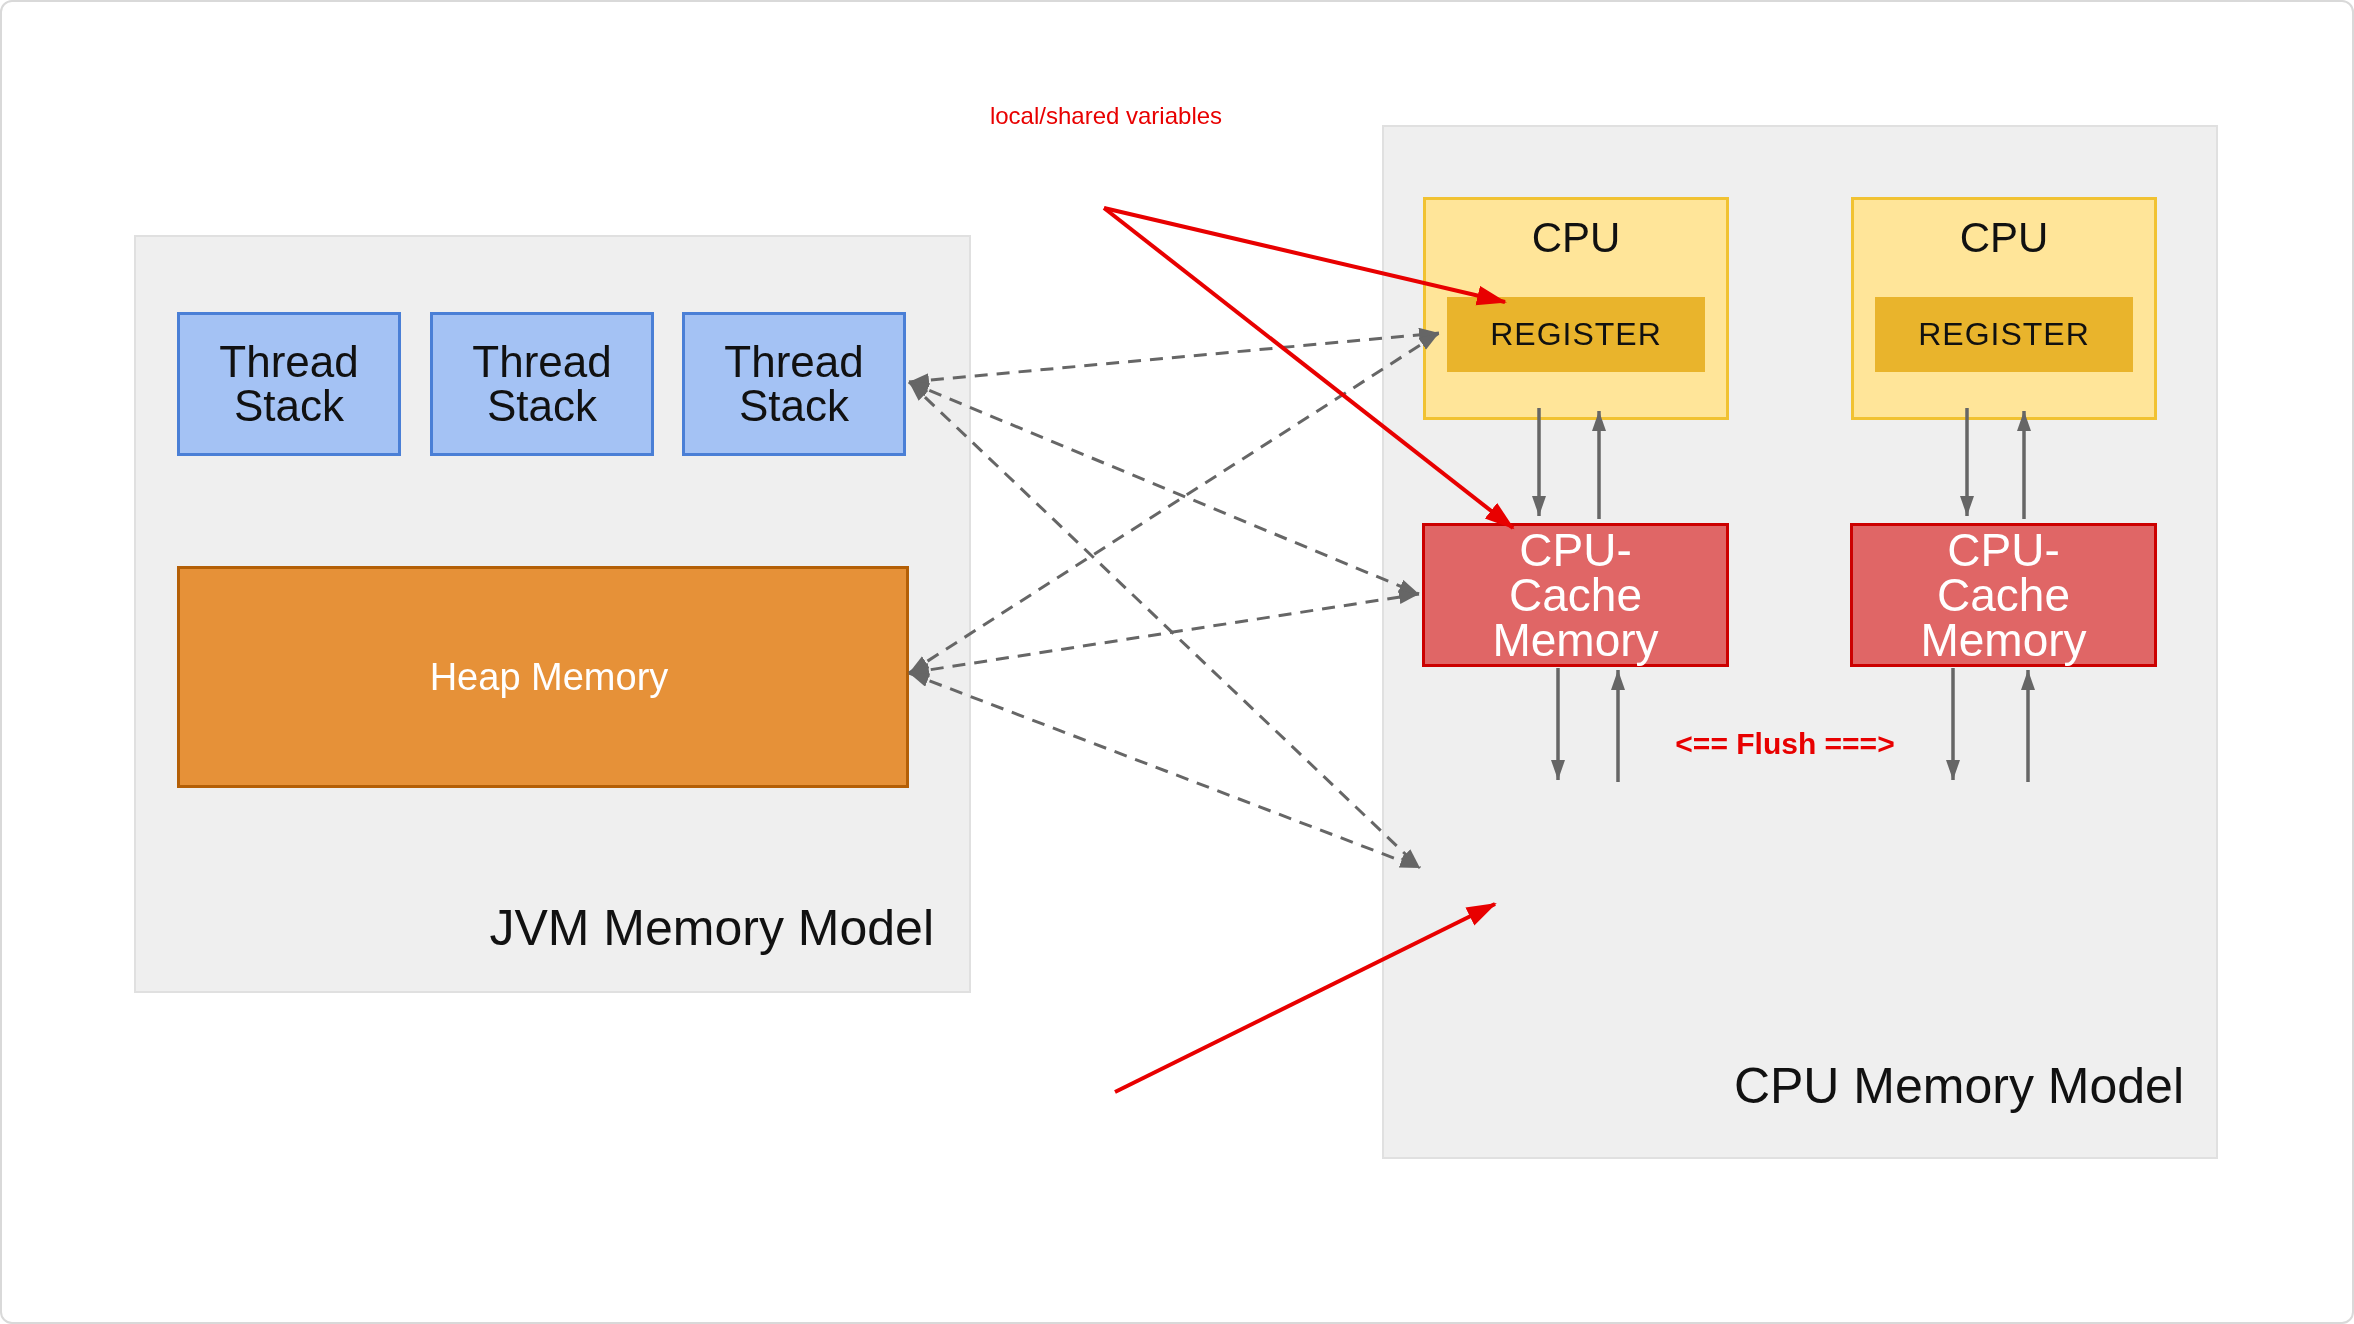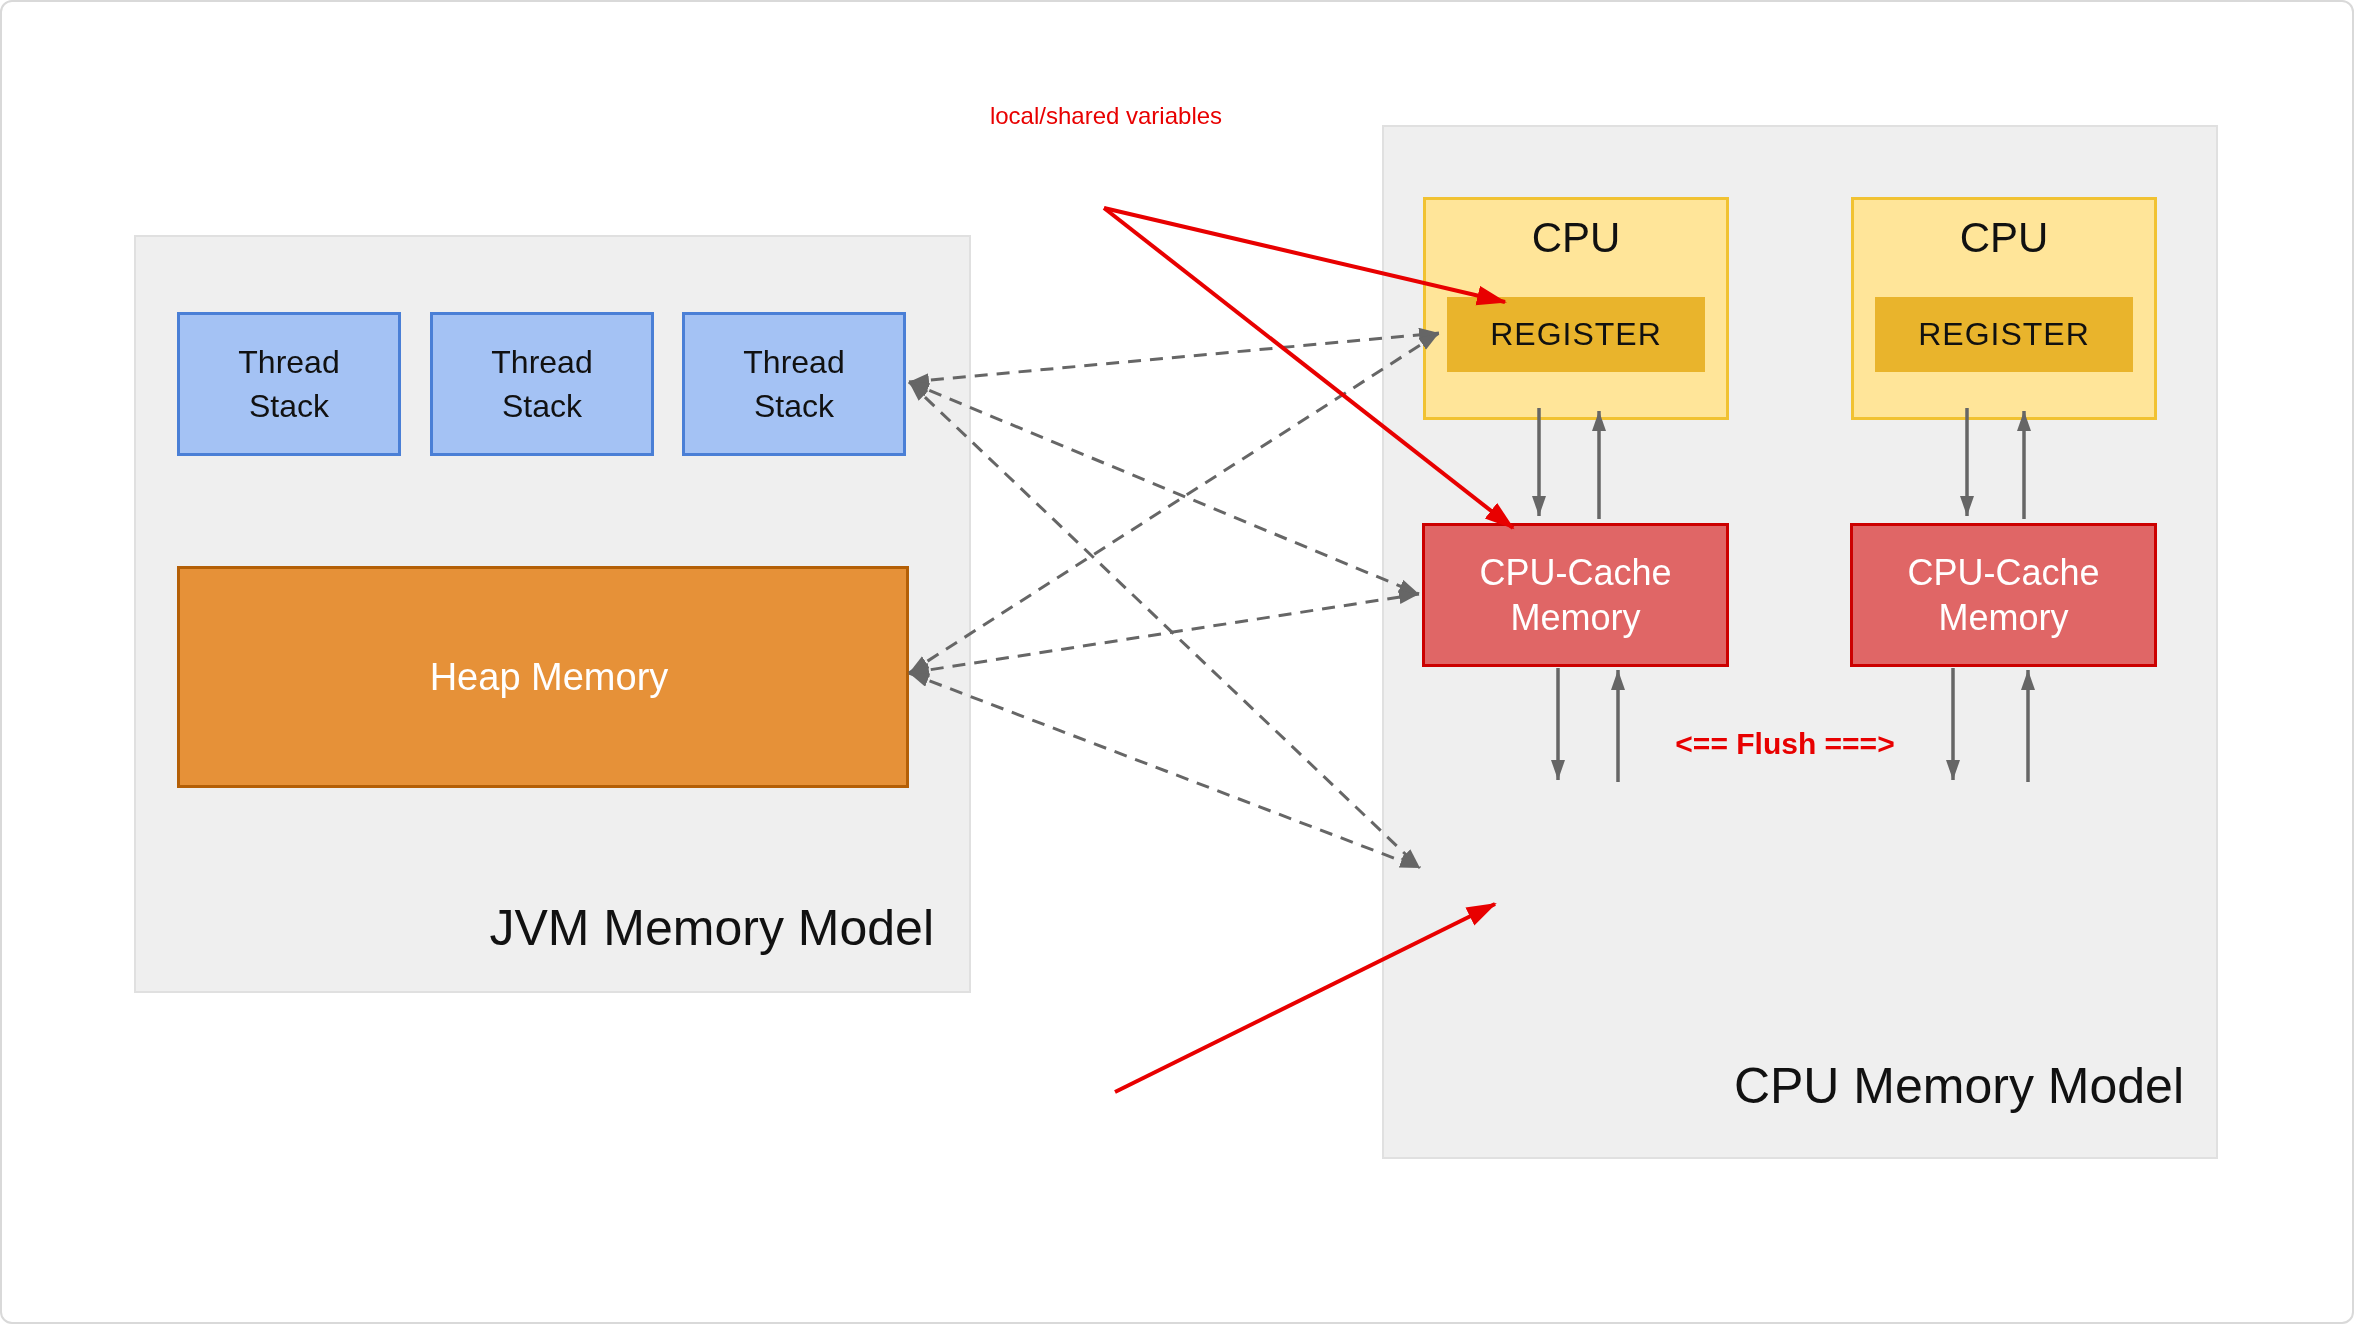--- a/index.html
+++ b/index.html
@@ -5,39 +5,39 @@
   html,body{margin:0;padding:0;background:#fff;font-family:"Liberation Sans",sans-serif;}
   .page{position:relative;width:2354px;height:1324px;background:#ffffff;box-sizing:border-box;
         border:2px solid #d9d9d9;border-radius:12px;overflow:hidden;}
   .container{position:absolute;background:var(--container_fill);border:2px solid #e0e0e0;}
   #jvm-box{left:132px;top:233px;width:833px;height:754px;}
   #cpu-box{left:1380px;top:123px;width:832px;height:1030px;}
 
   .node{position:absolute;display:flex;align-items:center;justify-content:center;
         text-align:center;box-sizing:border-box;}
   .thread{width:224px;height:144px;top:75px;background:var(--thread_fill);
-          border:3px solid var(--thread_border);color:#111;font-size:32px;line-height:44px;}
+          border:3px solid var(--thread_border);color:#111;font-size:44px;line-height:44px;}
   #thread-1{left:41px;} #thread-2{left:294px;} #thread-3{left:546px;}
   .thread span{display:block;width:150px;}
   #heap{left:41px;top:329px;width:732px;height:222px;background:var(--heap_fill);
         border:3px solid var(--heap_border);color:#fff;font-size:38px;padding-left:12px;}
   .model-title{position:absolute;color:#111;font-size:50px;text-align:right;}
   #jvm-title{left:268px;top:662px;width:530px;text-align:right;}
   #cpu-title{left:290px;top:930px;width:510px;}
 
   .cpu-unit{position:absolute;top:70px;width:306px;height:223px;background:var(--cpu_fill);
             border:3px solid var(--cpu_border);box-sizing:border-box;}
   #cpu-unit-1{left:39px;} #cpu-unit-2{left:467px;}
   .cpu-label{position:absolute;top:14px;left:0;width:100%;text-align:center;
              color:#111;font-size:42px;}
   .register{position:absolute;left:21px;top:97px;width:258px;height:75px;
             background:var(--register_fill);display:flex;align-items:center;justify-content:center;
             color:#111;font-size:32px;letter-spacing:1px;}
   .cache{top:396px;width:307px;height:144px;background:var(--cache_fill);
-         border:3.5px solid var(--cache_border);color:#fff;font-size:36px;line-height:45px;}
+         border:3.5px solid var(--cache_border);color:#fff;font-size:46px;line-height:45px;}
   #cache-1{left:38px;} #cache-2{left:466px;}
   .cache span{display:block;width:220px;}
   #ram{left:39px;top:660px;width:731px;height:179px;background:var(--ram_fill);
        border:3px solid var(--ram_border);color:#fff;font-size:38px;}
 
   .annotation{position:absolute;color:var(--annotation_red);text-align:center;}
   #local-shared-label{left:954px;top:94px;width:300px;font-size:24px;line-height:40px;}
   #volatile-label{left:949px;top:1098px;width:340px;font-size:32px;}
   #flush-label{left:251px;top:600px;width:300px;font-size:30px;font-weight:bold;}
 

